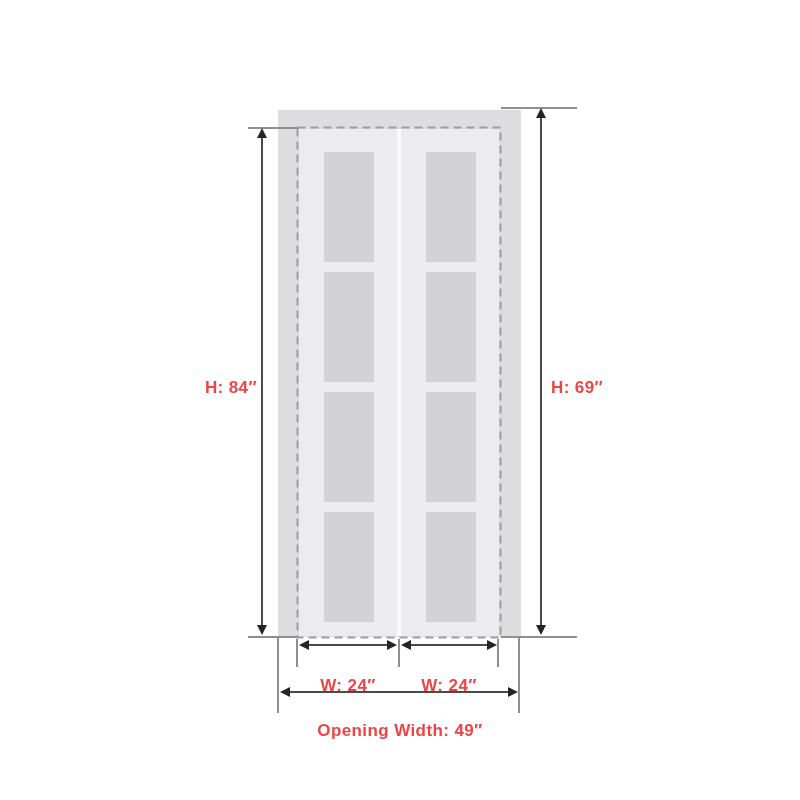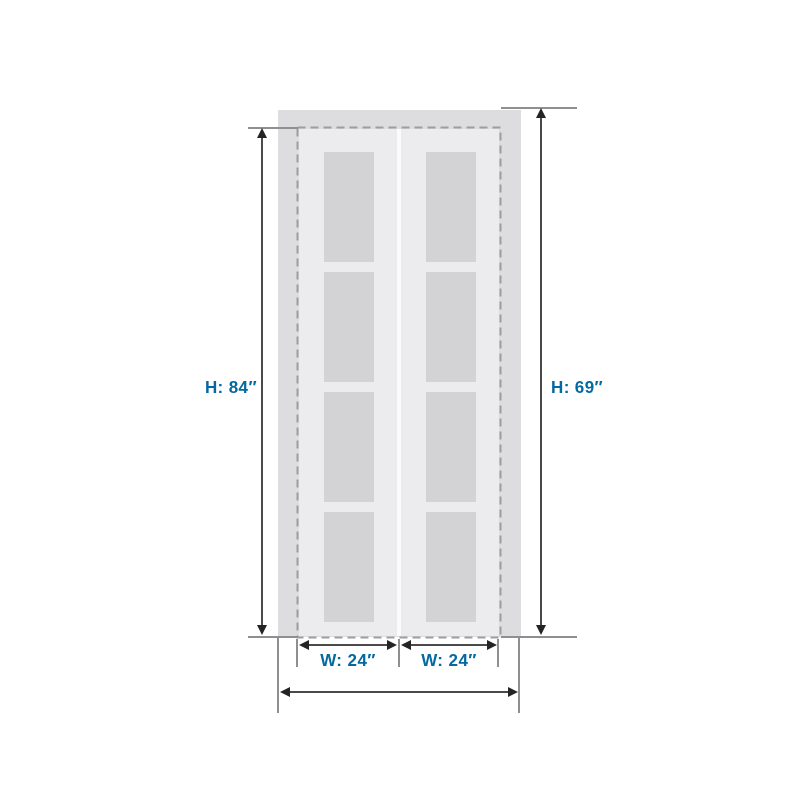--- a/index.html
+++ b/index.html
@@ -30,27 +30,27 @@
   .ah-up    { border-left: 5px solid transparent; border-right: 5px solid transparent; border-bottom: 10px solid #242424; }
   .ah-down  { border-left: 5px solid transparent; border-right: 5px solid transparent; border-top: 10px solid #242424; }
   .ah-left  { border-top: 5px solid transparent; border-bottom: 5px solid transparent; border-right: 10px solid #242424; }
   .ah-right { border-top: 5px solid transparent; border-bottom: 5px solid transparent; border-left: 10px solid #242424; }
 
   
   .dim-label {
     position: absolute;
     font-size: 17px;
     font-weight: 700;
-    color: #0369a1;
+    color: #ef4444;
     letter-spacing: 0.4px;
     white-space: nowrap;
     line-height: 20px;
   }
   .t-right  { text-align: right; }
-  .t-center { text-align: center; }
+  .t-center { text-align: center; margin-top: 25px; }
 </style>
 </head>
 <body>
 
 <div class="stage">
 
   <div class="abs opening-rect" style="left:278px; top:110px; width:243px; height:527px;"></div>
 
   <div class="abs door-slab" style="left:299px; top:129px; width:98px; height:507px;">
     <div class="glass-pane pane-1"></div>
@@ -96,14 +96,15 @@
   <div class="abs shaft" style="left:404px; top:644px; width:91px; height:2px;"></div>
   <div class="ah ah-left" style="left:401px; top:640px;"></div>
   <div class="ah ah-right" style="left:487px; top:640px;"></div>
   <div class="dim-label t-center" style="left:399px; top:651px; width:100px;">W: 24″</div>
 
   <div class="abs dimline" style="left:277px; top:637px; width:2px; height:76px;"></div>
   <div class="abs dimline" style="left:518px; top:637px; width:2px; height:76px;"></div>
   <div class="abs shaft" style="left:284px; top:691px; width:229px; height:2px;"></div>
   <div class="ah ah-left" style="left:280px; top:687px;"></div>
   <div class="ah ah-right" style="left:508px; top:687px;"></div>
+  <div class="dim-label t-center" style="left:285px; top:696px; width:230px;">Opening Width: 49″</div>
 
 </div>
 
 </body></html>

